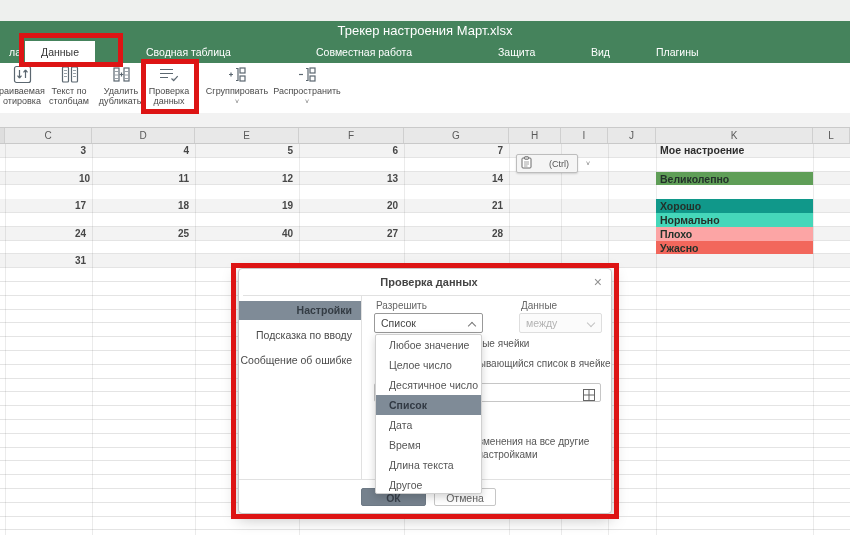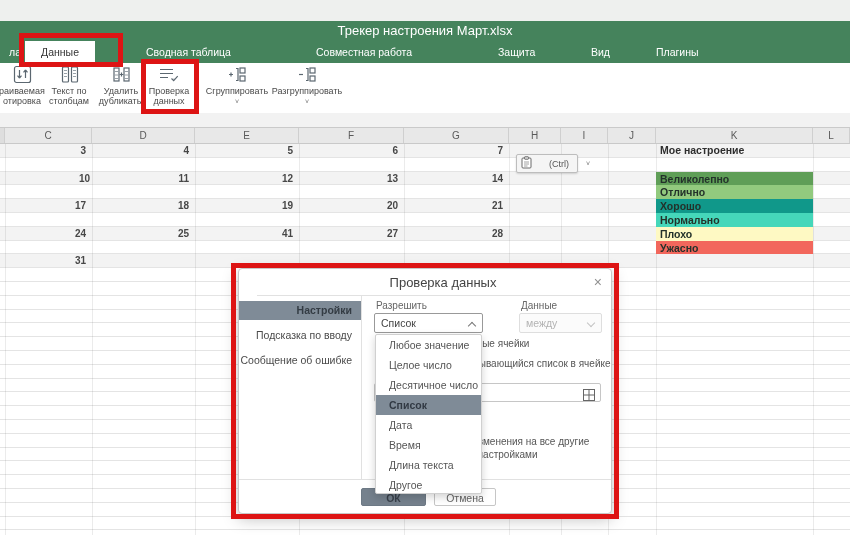--- a/index.html
+++ b/index.html
@@ -35,22 +35,22 @@
   .moodcell{position:absolute;top:0;height:13.8px;line-height:14px;font-size:10.5px;font-weight:600;color:#23312a;
             padding-left:4px;box-sizing:border-box;z-index:3;}
   
   .pastebtn{left:516px;top:154px;width:62px;height:19px;background:#f5f5f5;border:1px solid #bdbdbd;border-radius:2px;
             box-shadow:0 1px 2px rgba(0,0,0,.15);display:flex;align-items:center;gap:17px;padding:0 4px;box-sizing:border-box;z-index:5;}
   .pastebtn .ptext{font-size:9px;color:#555;}
   .pastebtn .pcaret{font-size:7px;color:#777;}
   
   .dialog{left:238px;top:268px;width:374px;height:246px;background:#fff;border:1px solid #c8c8c8;border-radius:4px;
           box-shadow:0 5px 16px rgba(0,0,0,.25);box-sizing:border-box;z-index:20;}
-  .dlg-title{position:absolute;left:18px;top:0;width:100%;height:27px;line-height:27px;text-align:center;
-             font-size:13px;font-weight:normal;color:#444;border-bottom:1px solid #e1e1e1;box-sizing:border-box;}
+  .dlg-title{position:absolute;left:4px;top:0;width:100%;height:27px;line-height:27px;text-align:center;
+             font-size:11px;font-weight:bold;color:#444;border-bottom:1px solid #e1e1e1;box-sizing:border-box;}
   .dlg-close{position:absolute;right:9px;top:5px;font-size:14px;color:#909090;cursor:default;}
   .dlg-side-sep{position:absolute;left:122px;top:27px;width:1px;height:183px;background:#e1e1e1;}
   .dlg-bottom-sep{position:absolute;left:0;top:210px;width:100%;height:1px;background:#e1e1e1;}
   .dtab{position:absolute;left:0;width:122px;text-align:right;font-size:10.5px;color:#4a4a4a;padding-right:9px;box-sizing:border-box;}
   .dtab.active{background:#7f8b97;color:#343c44;font-weight:bold;}
   .dlabel{position:absolute;font-size:10px;color:#666;}
   .combo{position:absolute;height:20px;border:1px solid #a8a8a8;border-radius:2px;background:#fff;box-sizing:border-box;
          font-size:10.5px;color:#444;line-height:18px;padding-left:6px;}
   .combo.disabled{background:#fbfbfb;border-color:#dedede;color:#b3b3b3;}
   .chev{position:absolute;width:5px;height:5px;border-right:1px solid #777;border-bottom:1px solid #777;}
@@ -137,21 +137,21 @@
         <div class="tlabel">Сгруппировать</div>
         <div class="tcaret">˅</div>
       </div>
       <div class="tbtn" style="left: 264px; width: 86px;">
         <div class="ticon"><svg width="20" height="19" viewBox="0 0 20 19">
             <path d="M2 9.5h4" stroke="#5b6770" fill="none" stroke-width="1.2"></path>
             <path d="M9 3.5h2v12H9" stroke="#5b6770" fill="none" stroke-width="1.2"></path>
             <rect x="13" y="3" width="5" height="5" stroke="#5b6770" fill="none" stroke-width="1.2"></rect>
             <rect x="13" y="11" width="5" height="5" stroke="#5b6770" fill="none" stroke-width="1.2"></rect>
           </svg></div>
-        <div class="tlabel">Разгруппировать</div>
+        <div class="tlabel">Распространить</div>
         <div class="tcaret">˅</div>
       </div>
       <div class="tool-sep" style="left: 50px;"></div>
     </div>
 
   <div class="abs formula-strip"></div>
 
   <div class="abs colheads">
       <div class="colhead stub" style="left: 0px; width: 5px;"></div>
       <div class="colhead" style="left: 5px; width: 87px;">C</div>
@@ -177,41 +177,38 @@
       </div>
       <div class="grow" style="top: 13.8px;"></div>
       <div class="grow shaded" style="top: 27.6px;">
         <div class="numcell" style="left: 5px; width: 85px;">10</div>
         <div class="numcell" style="left: 92px; width: 97px;">11</div>
         <div class="numcell" style="left: 195px; width: 98px;">12</div>
         <div class="numcell" style="left: 299px; width: 99px;">13</div>
         <div class="numcell" style="left: 404px; width: 99px;">14</div>
         <div class="moodcell" style="left: 656px; width: 157px; background: rgb(95, 158, 87);">Великолепно</div>
       </div>
-      <div class="grow" style="top: 41.4px;">
-        <div class="moodcell" style="left: 656px; width: 157px; background: rgb(146, 202, 126);">Отлично</div>
-      </div>
       <div class="grow shaded" style="top: 55.2px;">
         <div class="numcell" style="left: 5px; width: 81px;">17</div>
         <div class="numcell" style="left: 92px; width: 97px;">18</div>
         <div class="numcell" style="left: 195px; width: 98px;">19</div>
         <div class="numcell" style="left: 299px; width: 99px;">20</div>
         <div class="numcell" style="left: 404px; width: 99px;">21</div>
         <div class="moodcell" style="left: 656px; width: 157px; background: rgb(16, 152, 138);">Хорошо</div>
       </div>
       <div class="grow" style="top: 69px;">
         <div class="moodcell" style="left: 656px; width: 157px; background: rgb(69, 215, 186);">Нормально</div>
       </div>
       <div class="grow shaded" style="top: 82.8px;">
         <div class="numcell" style="left: 5px; width: 81px;">24</div>
         <div class="numcell" style="left: 92px; width: 97px;">25</div>
-        <div class="numcell" style="left: 195px; width: 98px;">41</div>
+        <div class="numcell" style="left: 195px; width: 98px;">40</div>
         <div class="numcell" style="left: 299px; width: 99px;">27</div>
         <div class="numcell" style="left: 404px; width: 99px;">28</div>
-        <div class="moodcell" style="left: 656px; width: 157px; background: #fef9c3;">Плохо</div>
+        <div class="moodcell" style="left: 656px; width: 157px; background: #fca5a5;">Плохо</div>
       </div>
       <div class="grow" style="top: 96.6px;">
         <div class="moodcell" style="left: 656px; width: 157px; background: rgb(242, 103, 92);">Ужасно</div>
       </div>
       <div class="grow shaded" style="top: 110.4px;">
         <div class="numcell" style="left: 5px; width: 81px;">31</div>
       </div>
       <div class="grow" style="top: 124.2px;"></div>
       <div class="grow" style="top: 138px;"></div>
       <div class="grow" style="top: 151.8px;"></div>

